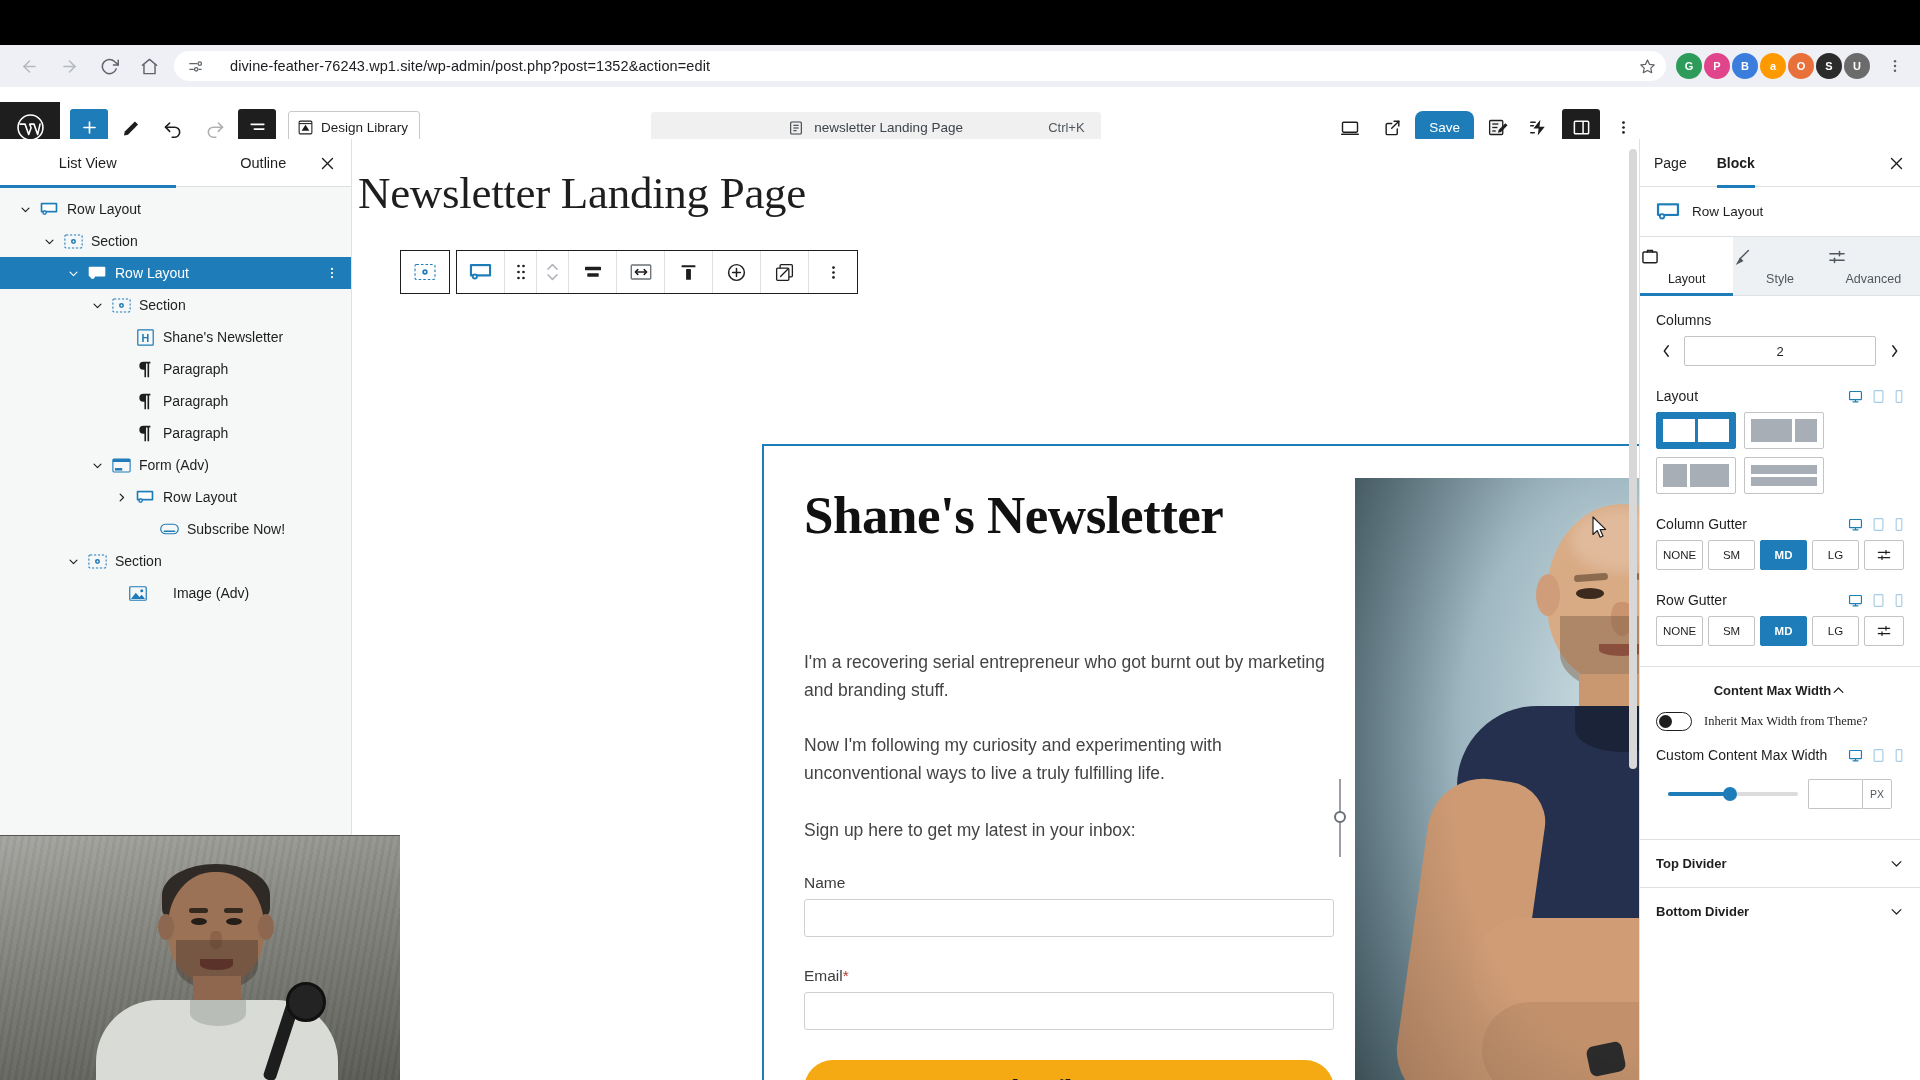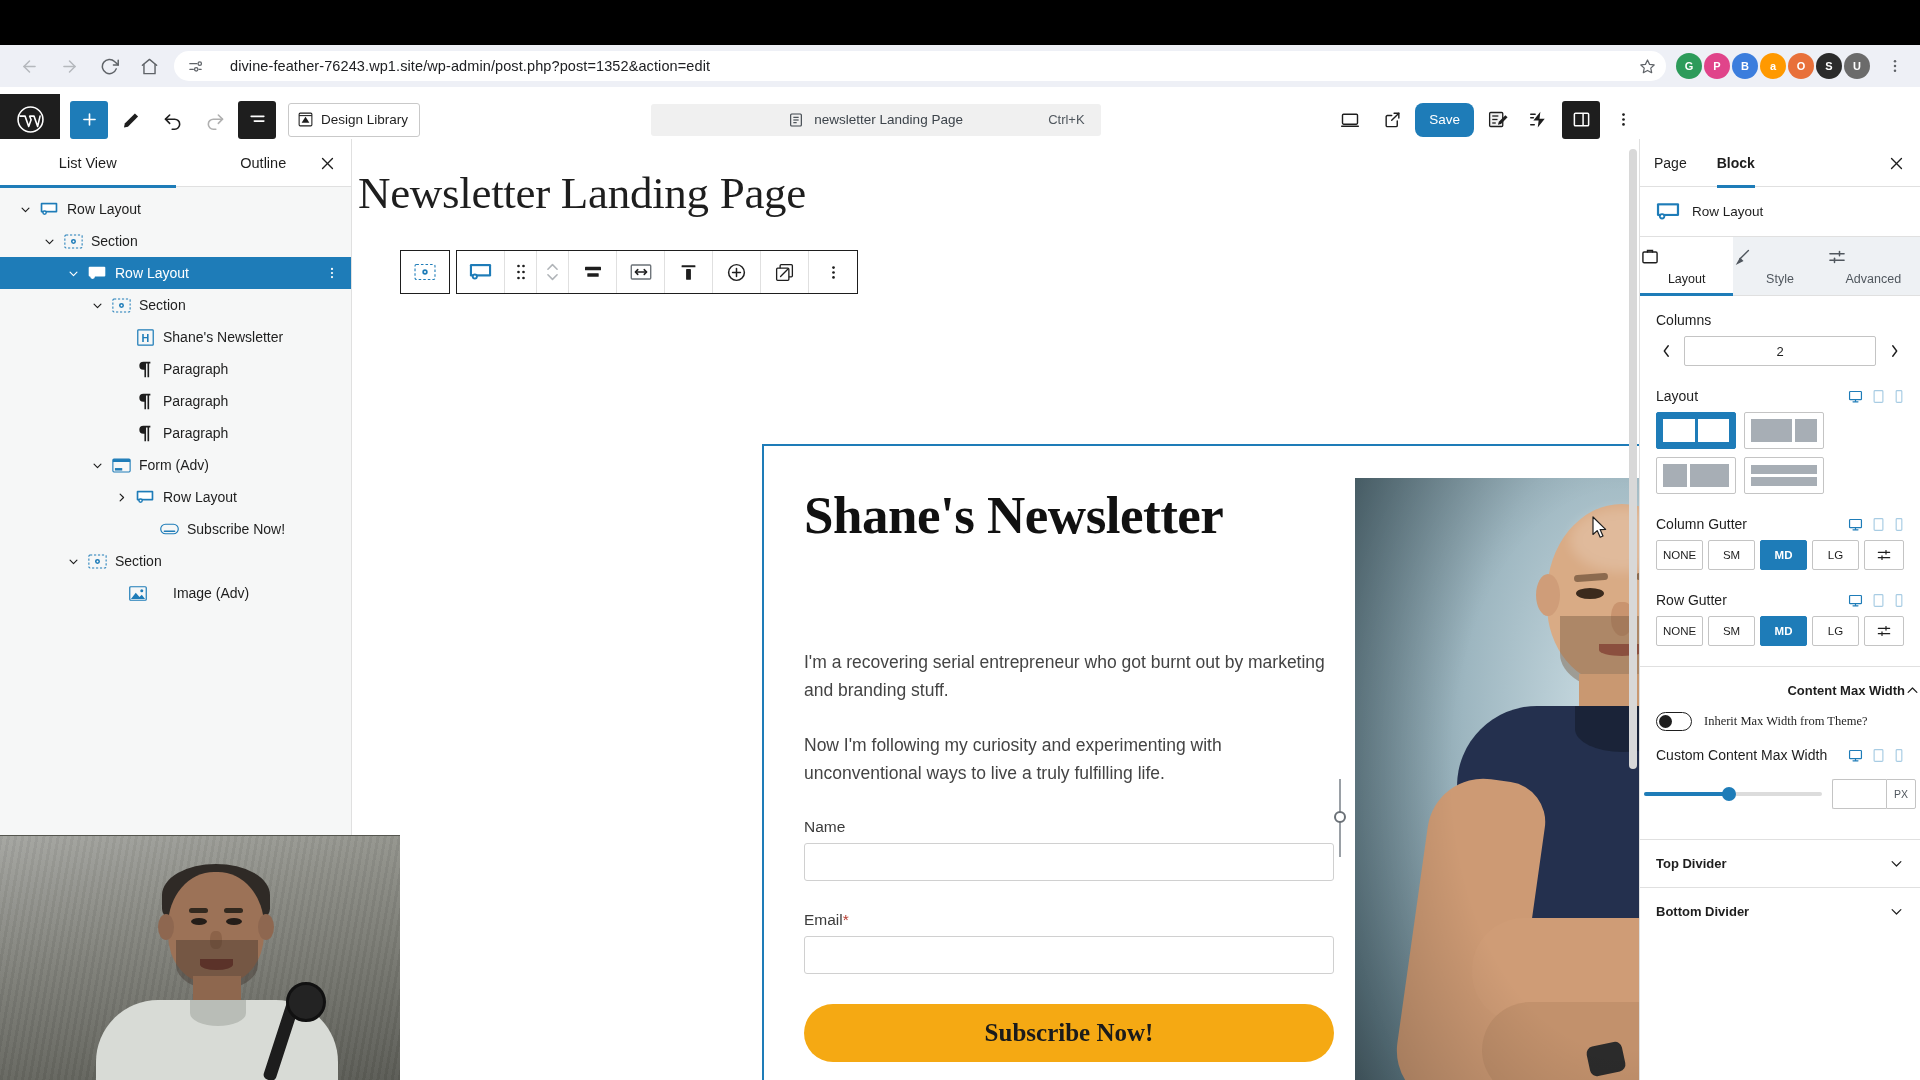--- a/index.html
+++ b/index.html
@@ -44,21 +44,21 @@
   .omni-star { position: absolute; right: 10px; color: #5f6368; }
   .ext-strip { display: flex; align-items: center; gap: 2px; padding-right: 8px; }
   .ext-ico {
     width: 26px; height: 26px; border-radius: 50%;
     display: flex; align-items: center; justify-content: center;
     font-size: 11px; font-weight: bold; color: #fff;
   }
 
   
   .wp-header {
-    position: absolute; top: 94px; left: 0; width: 1652px; height: 52px;
+    position: absolute; top: 102px; left: 0; width: 1652px; height: 52px;
     background: #ffffff; border-bottom: 1px solid #e0e0e0;
     display: flex; align-items: center;
   }
   .wp-logo {
     width: 60px; height: 52px; background: #1e1e1e;
     display: flex; align-items: center; justify-content: center;
     color: #ffffff; flex: 0 0 auto;
   }
   .hdr-left { display: flex; align-items: center; gap: 4px; padding-left: 10px; }
   .hdr-btn {
@@ -376,35 +376,35 @@
   .seg-btn {
     height: 30px; min-width: 47px; border: 1px solid #c4c4c4; background:#fff;
     font-size: 11.5px; color:#1e1e1e; display:flex; align-items:center;
     justify-content:center; cursor:pointer; margin-right: 5px; border-radius: 2px;
     font-family: inherit;
   }
   .seg-btn.active { background:#1e7cb8; border-color:#1e7cb8; color:#ffffff; font-weight:600; }
   .seg-btn.icon { min-width: 40px; margin-right: 0; }
   .st-divider { height:1px; background:#e0e0e0; margin: 14px 0 0; }
   .panel-head {
-    display:flex; align-items:center; justify-content:flex-end;
-    padding: 16px 0 10px; font-size: 13px; font-weight: 600; color:#1e1e1e;
+    display:flex; align-items:center; justify-content:center;
+    padding: 16px 16px 10px; font-size: 13px; font-weight: 600; color:#1e1e1e;
     cursor: pointer;
   }
   .toggle-row { display:flex; align-items:center; gap: 12px; padding: 4px 16px 14px; font-family: Liberation Serif, serif; }
   .toggle {
     width: 36px; height: 19px; background:#ffffff; border: 1.5px solid #1e1e1e;
     border-radius: 10px; position: relative; cursor:pointer; flex: 0 0 auto;
   }
   .toggle .kn {
     position:absolute; left: 2px; top: 2px; width: 13px; height: 13px;
     background:#1e1e1e; border-radius:50%;
   }
   .toggle-label { font-size: 12.5px; color:#1e1e1e; }
-  .slider-row { display:flex; align-items:center; gap: 10px; padding: 2px 4px 0; }
+  .slider-row { display:flex; align-items:center; gap: 10px; padding: 2px 28px 0; }
   .slider { flex:1; position: relative; height: 18px; cursor: pointer; }
   .slider .track { position:absolute; top:7px; left:0; right:0; height:4px; background:#dcdcdc; border-radius:2px; }
   .slider .fill { position:absolute; top:7px; left:0; width:48%; height:4px; background:#1e7cb8; border-radius:2px; }
   .slider .thumb {
     position:absolute; top:2px; left: calc(48% - 7px); width:14px; height:14px;
     background:#1e7cb8; border-radius:50%;
   }
   .num-unit { display:flex; }
   .num-unit input {
     width: 54px; height: 30px; border: 1px solid #c4c4c4; border-right:none;
@@ -874,20 +874,21 @@
           </div>
         </div>
       </div>
 
       <div class="rowblock">
         <div class="rowblock-inner">
           <div class="col-left">
             <div class="nl-heading">Shane's Newsletter</div>
             <div class="nl-para p1">I'm a recovering serial entrepreneur who got burnt out by marketing and branding stuff.</div>
             <div class="nl-para p2">Now I'm following my curiosity and experimenting with unconventional ways to live a truly fulfilling life.</div>
+            <div class="nl-para p3">Sign up here to get my latest in your inbox:</div>
 
             <div class="field-label">Name</div>
             <input class="field-input" type="text" value="" style="">
 
             <div class="field-label">
               <span>Email</span><span class="req">*</span>
             </div>
             <input class="field-input" type="text" value="" style="">
 
             <button class="subscribe-btn">Subscribe Now!</button>

